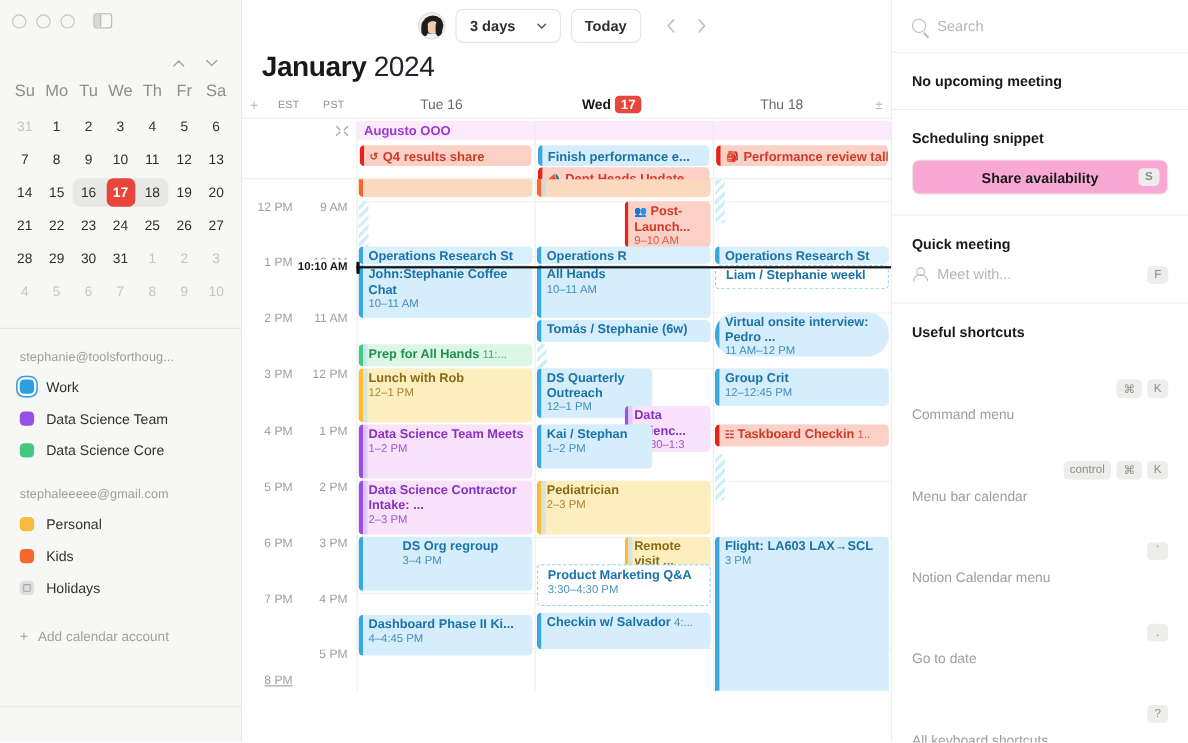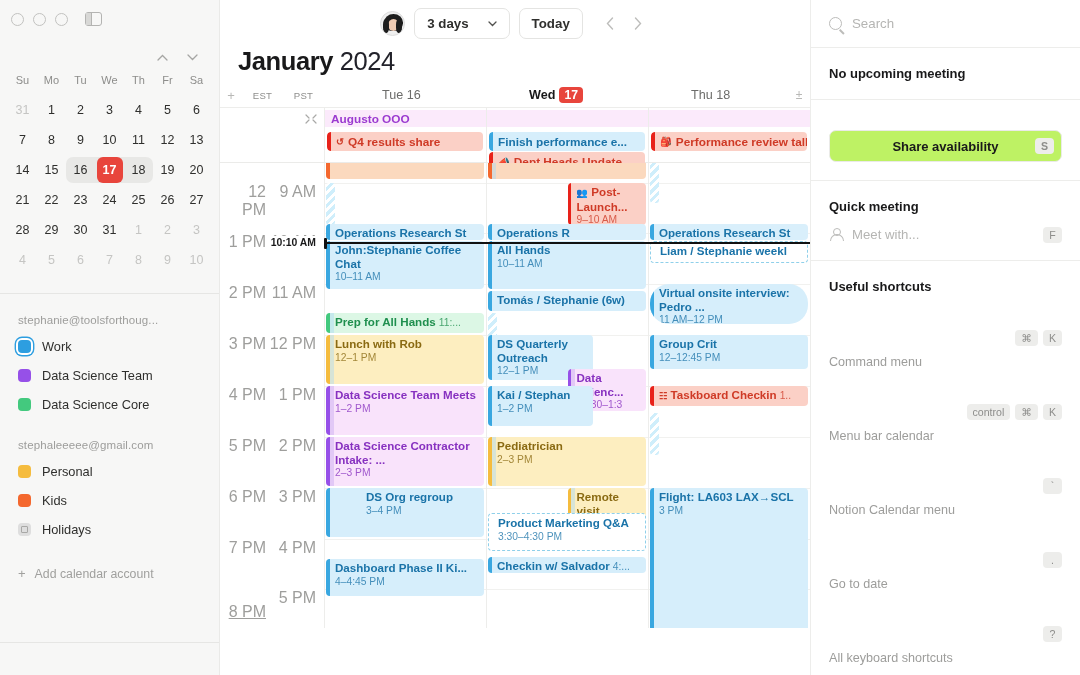--- a/index.html
+++ b/index.html
@@ -24,21 +24,21 @@
   .win-dot { width: 13px; height: 13px; border-radius: 50%; border: 1.3px solid #c2c2c0; }
   .panel-toggle { margin-left: 8px; width: 17px; height: 14px; border: 1.4px solid #b4b4b2; border-radius: 3px; position: relative; }
   .panel-toggle:after { content:""; position:absolute; left:5px; top:0; bottom:0; width:1.4px; background:#b4b4b2; }
   .panel-toggle:before { content:""; position:absolute; left:0; top:0; bottom:0; width:5px; background:#d8d8d6; }
 
   .mini-nav { display:flex; justify-content:flex-end; gap:16px; padding: 20px 20px 4px 0; }
   .chev { width: 14px; height: 14px; color:#9a9a98; display:flex; align-items:center; justify-content:center; font-size:12px; line-height:1;}
 
   .mini-cal { padding: 0 8px; }
   .mini-row { display: grid; grid-template-columns: repeat(7, 1fr); }
-  .mini-dow { font-size: 11px; color: #8d8d8b; text-align: center; padding: 6px 0 9px; font-weight: 400; }
+  .mini-dow { font-size: 15px; color: #8d8d8b; text-align: center; padding: 6px 0 9px; font-weight: 400; }
   .mini-day { font-size: 12.5px; color: #2f2f2d; text-align: center; padding: 8px 0; position: relative; z-index:1; }
   .mini-day.muted { color: #c5c5c3; }
   .mini-row.weekrow { position: relative; }
   .weekhl { position:absolute; left:calc(2/7*100%); width:calc(3/7*100%); top:2px; bottom:2px; background:#e8e8e6; border-radius:7px; z-index:0;}
   .mini-day.today { color:#fff; font-weight:700; }
   .mini-day.today:before { content:""; position:absolute; left:50%; top:50%; transform:translate(-50%,-50%); width:26px; height:26px; background:#e8453c; border-radius:6px; z-index:-1; }
 
   .sb-sep { height:1px; background:#e6e6e4; margin: 18px 0 0 0; }
   .acct { font-size: 11.5px; color: #9d9d9b; padding: 20px 0 6px 18px; letter-spacing:.1px; }
   .cal-item { display:flex; align-items:center; gap:11px; padding: 7px 0 7px 18px; cursor:default; }
@@ -98,21 +98,21 @@
     display:flex; align-items:center; gap:4px; padding-left:9px; overflow:hidden; white-space:nowrap;
     font-size:11.8px; font-weight:600;
   }
   .chip .bar { position:absolute; left:0; top:0; bottom:0; width:3.5px; border-radius:4px 0 0 4px;}
   .chip .ico { font-size:9.5px; }
 
   
   .grid-wrap { position:relative; height: 465px; overflow:hidden; }
   .grid { display:flex; position:relative; height: 560px; }
   .gutter { width:104px; flex:0 0 104px; position:relative; }
-  .tlabel { position:absolute; font-size:16px; color:#9e9e9c; }
+  .tlabel { position:absolute; font-size:11px; color:#9e9e9c; }
   .tlabel.est { right:58px; text-align:right; }
   .tlabel.pst { right:8px; text-align:right; }
   .nowlabel { position:absolute; right:6px; font-size:10.4px; font-weight:700; color:#19191a; background:#fff; padding:1px 2px;}
   .cols { flex:1; display:flex; position:relative; }
   .dcol { flex:1 1 0; border-left:1px solid #ededeb; position:relative; }
   .hline { position:absolute; left:0; right:0; height:1px; background:#f1f1ef; }
 
   .ev {
     position:absolute; left:1px; right:2px; border-radius:4px; overflow:hidden;
     padding: 2px 4px 2px 9px; font-size:11.6px; line-height:13.6px;
@@ -134,21 +134,21 @@
   
   .rightp { width:270px; flex:0 0 270px; border-left:1px solid #ededeb; height:675px; background:#fff; }
   .search { height:47px; display:flex; align-items:center; gap:10px; padding:0 18px; }
   .search-ico { width:13px; height:13px; border:1.5px solid #bcbcba; border-radius:50%; position:relative; flex:0 0 13px;}
   .search-ico:after { content:""; position:absolute; right:-4px; bottom:-3px; width:6px; height:1.5px; background:#bcbcba; transform:rotate(45deg);}
   .search-ph { font-size:13.3px; color:#b5b5b3; }
   .rsec { padding: 18px 18px 18px 18px; border-top:1px solid #ededeb; }
   .rsec.first { border-top:1px solid #ededeb; }
   .rhead { font-size:13px; font-weight:700; color:#19191a; }
   .share-btn {
-    margin-top:12px; height:32px; border:1px solid #eaeae8; border-radius:7px; background:#bef264;
+    margin-top:12px; height:32px; border:1px solid #eaeae8; border-radius:7px; background:#f9a8d4;
     display:flex; align-items:center; justify-content:center; position:relative; font-size:13px; font-weight:700; color:#19191a;
   }
   .kbd { background:#ededeb; color:#8d8d8b; border-radius:4px; font-size:10.6px; padding:2px 6px; min-width:19px; text-align:center;}
   .share-btn .kbd { position:absolute; right:7px; }
   .meetwith { margin-top:13px; display:flex; align-items:center; gap:10px; position:relative;}
   .person-ico { width:13px; height:13px; position:relative; flex:0 0 13px;}
   .person-ico:before{content:"";position:absolute;left:3.5px;top:0;width:6px;height:6px;border:1.4px solid #bcbcba;border-radius:50%;}
   .person-ico:after{content:"";position:absolute;left:0.5px;bottom:0;width:12px;height:6px;border:1.4px solid #bcbcba;border-bottom:none;border-radius:7px 7px 0 0;}
   .meet-ph { font-size:13.2px; color:#b5b5b3; }
   .meetwith .kbd { position:absolute; right:0; }
@@ -398,21 +398,21 @@
             <div class="tlabel est" style="top: 172px;">3 PM</div>
             <div class="tlabel pst" style="top: 172px;">12 PM</div>
             <div class="tlabel est" style="top: 223px;">4 PM</div>
             <div class="tlabel pst" style="top: 223px;">1 PM</div>
             <div class="tlabel est" style="top: 274px;">5 PM</div>
             <div class="tlabel pst" style="top: 274px;">2 PM</div>
             <div class="tlabel est" style="top: 325px;">6 PM</div>
             <div class="tlabel pst" style="top: 325px;">3 PM</div>
             <div class="tlabel est" style="top: 376px;">7 PM</div>
             <div class="tlabel pst" style="top: 376px;">4 PM</div>
-            <div class="tlabel est" style="top: 440px; text-decoration: underline;">8 PM</div>
+            <div class="tlabel est" style="top: 450px; text-decoration: underline;">8 PM</div>
             <div class="tlabel pst" style="top: 426px;">5 PM</div>
             <div class="nowlabel" style="top: 73px;">10:10 AM</div>
           </div>
         <div class="cols" id="daycols">
             <div class="dcol">
               <div class="hline" style="top: 20px;"></div>
               <div class="hline" style="top: 70px;"></div>
               <div class="hline" style="top: 121px;"></div>
               <div class="hline" style="top: 172px;"></div>
               <div class="hline" style="top: 223px;"></div>
@@ -521,21 +521,21 @@
               <div class="ev" style="top: 325px; height: 45px; background: rgb(253, 238, 192); color: rgb(138, 106, 18); left: 50%; right: 2px;">
                 <div class="bar" style="background: rgb(245, 188, 62);"></div>
                 <div class="bar2" style="background: rgb(169, 216, 243);"></div>
                 <div class="t">Remote visit ...</div>
                 <div class="tm">3–4 PM</div>
               </div>
               <div class="ev dashed" style="top: 350px; height: 38px; color: rgb(26, 115, 168);">
                 <div class="t">Product Marketing Q&amp;A</div>
                 <div class="tm">3:30–4:30 PM</div>
               </div>
-              <div class="ev inlinetime" style="top: 394px; height: 16px; background: rgb(214, 238, 251); color: rgb(26, 115, 168);"><div class="bar" style="background: rgb(57, 167, 224);"></div><div class="t">Checkin w/ Salvador</div><div class="tm">4:...</div></div>
+              <div class="ev inlinetime" style="top: 394px; height: 33px; background: rgb(214, 238, 251); color: rgb(26, 115, 168);"><div class="bar" style="background: rgb(57, 167, 224);"></div><div class="t">Checkin w/ Salvador</div><div class="tm">4:...</div></div>
             </div>
             <div class="dcol">
               <div class="hline" style="top: 20px;"></div>
               <div class="hline" style="top: 70px;"></div>
               <div class="hline" style="top: 121px;"></div>
               <div class="hline" style="top: 172px;"></div>
               <div class="hline" style="top: 223px;"></div>
               <div class="hline" style="top: 274px;"></div>
               <div class="hline" style="top: 325px;"></div>
               <div class="hline" style="top: 376px;"></div>
@@ -575,20 +575,21 @@
     <div class="search">
       <span class="search-ico"></span>
       <span class="search-ph">Search</span>
     </div>
 
     <div class="rsec first">
       <div class="rhead">No upcoming meeting</div>
     </div>
 
     <div class="rsec">
+      <div class="rhead">Scheduling snippet</div>
       <div class="share-btn">
         <span>Share availability</span>
         <span class="kbd">S</span>
       </div>
     </div>
 
     <div class="rsec">
       <div class="rhead">Quick meeting</div>
       <div class="meetwith">
         <span class="person-ico"></span>

